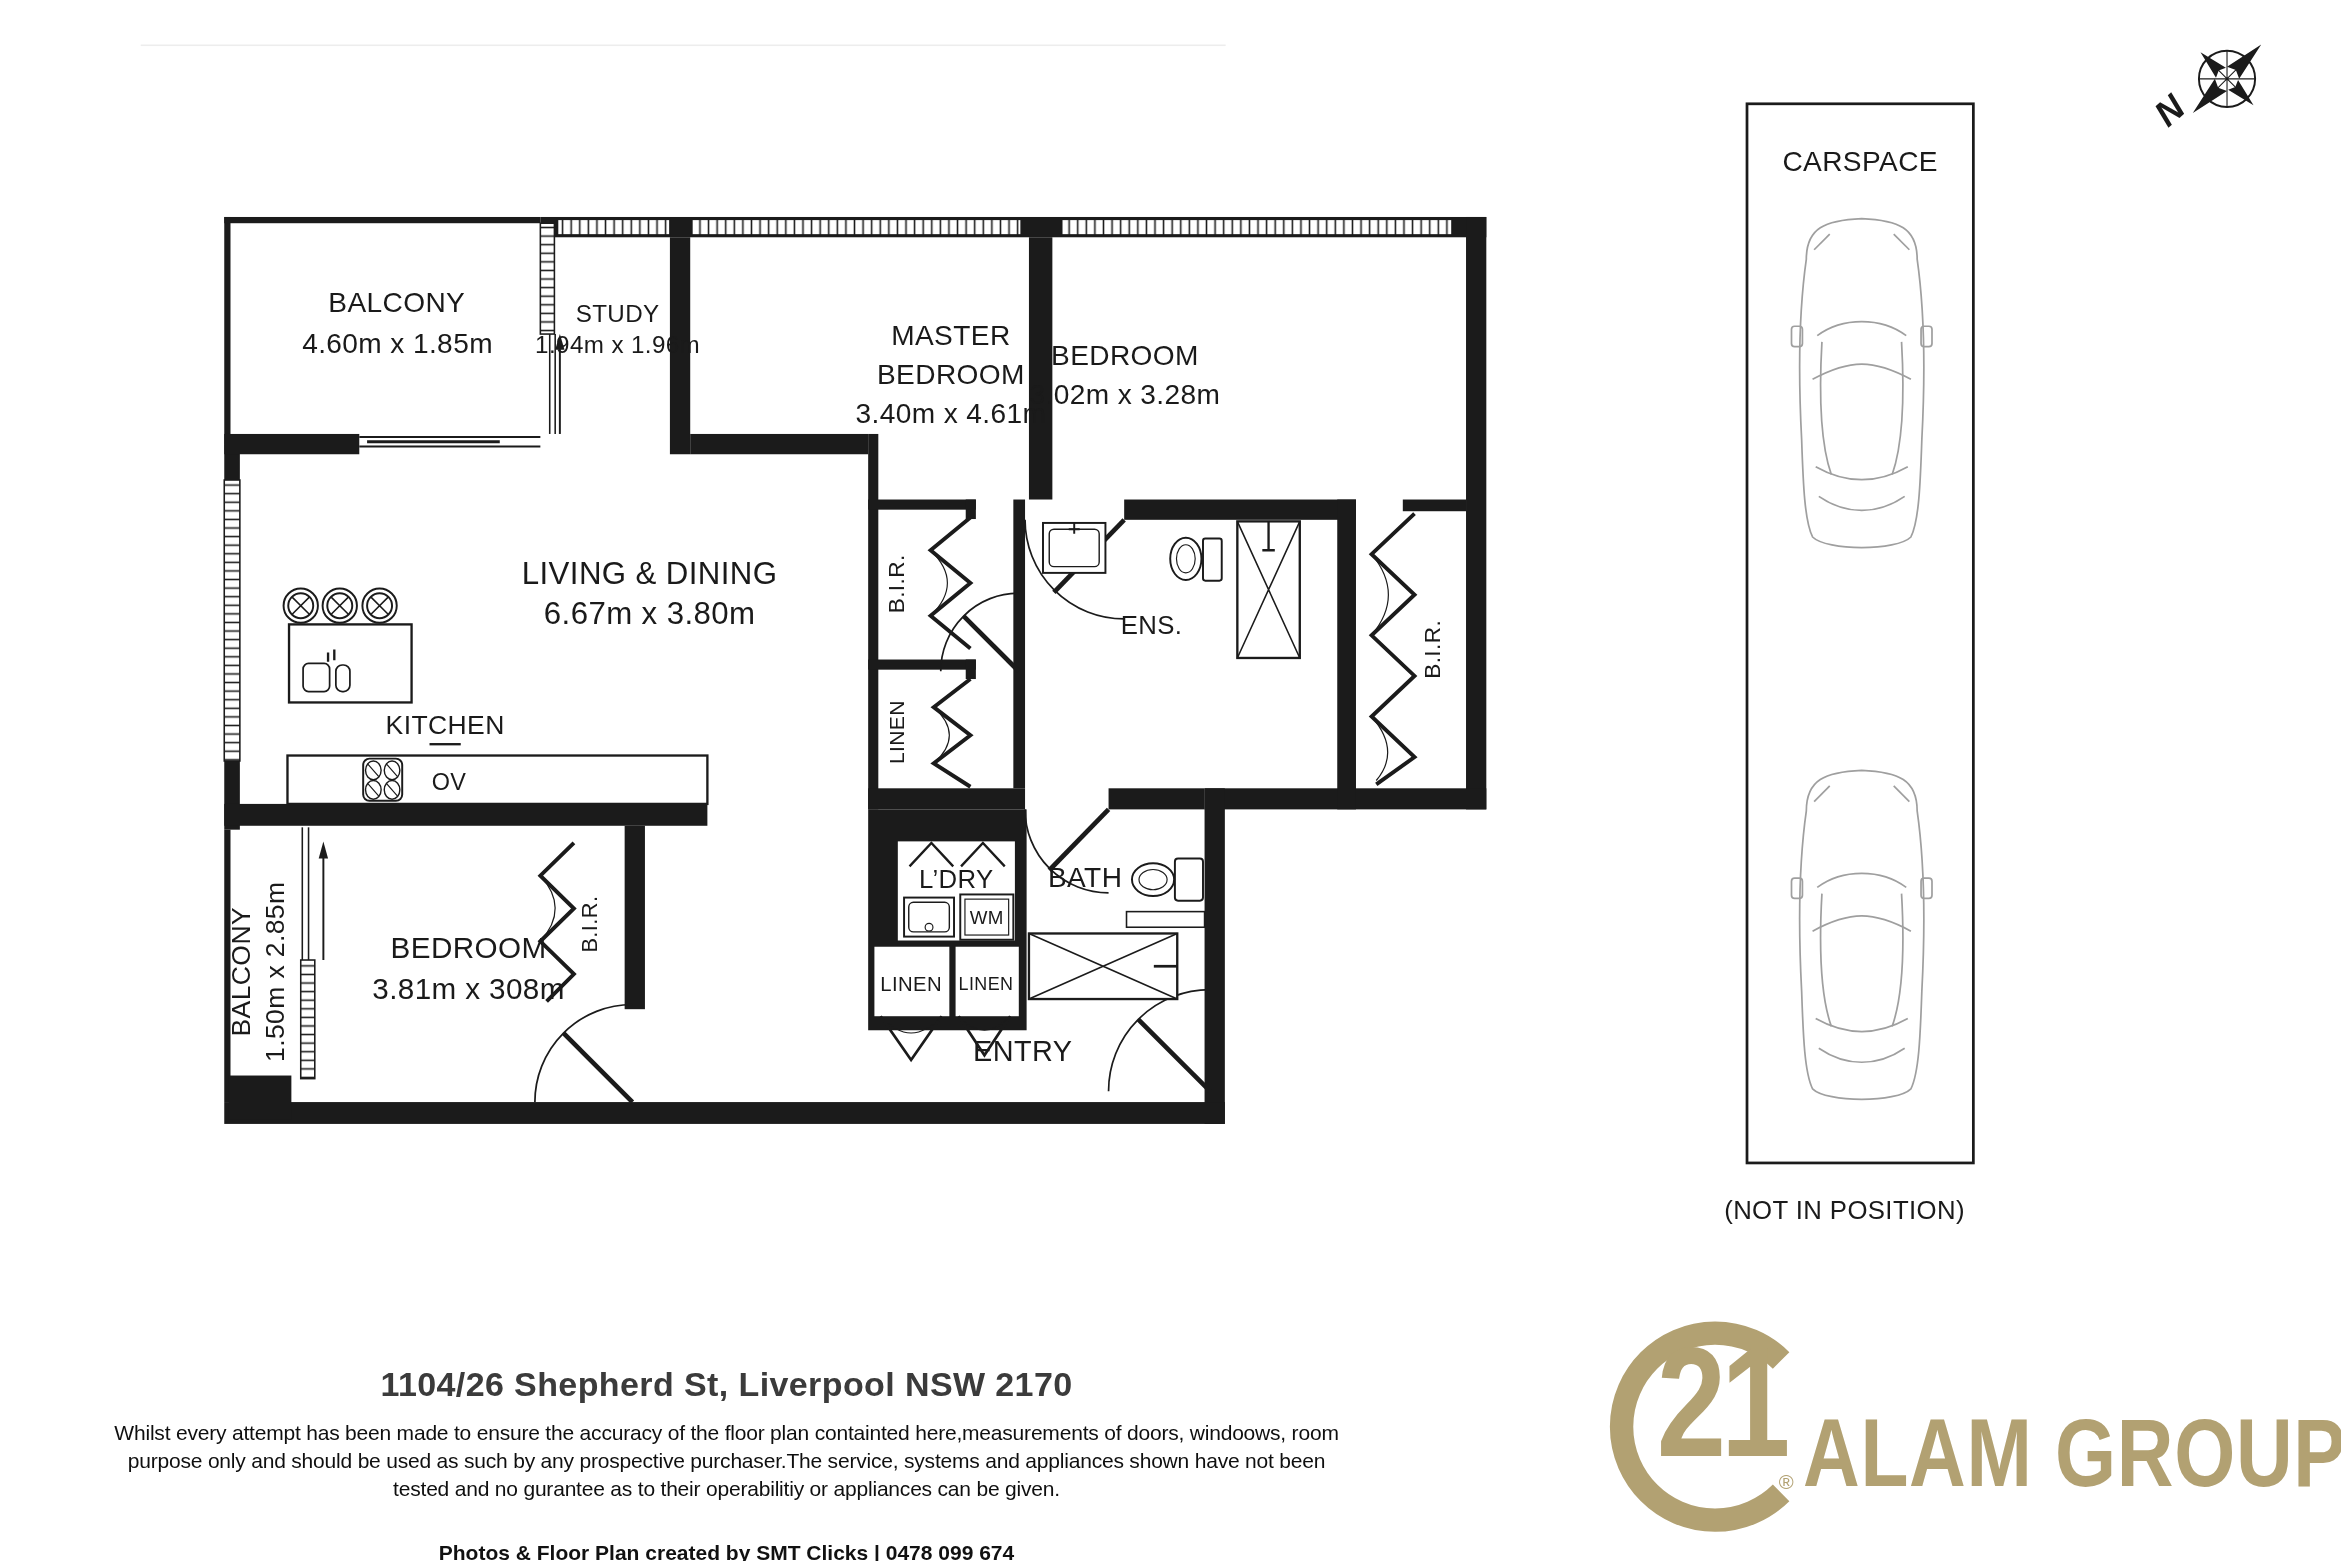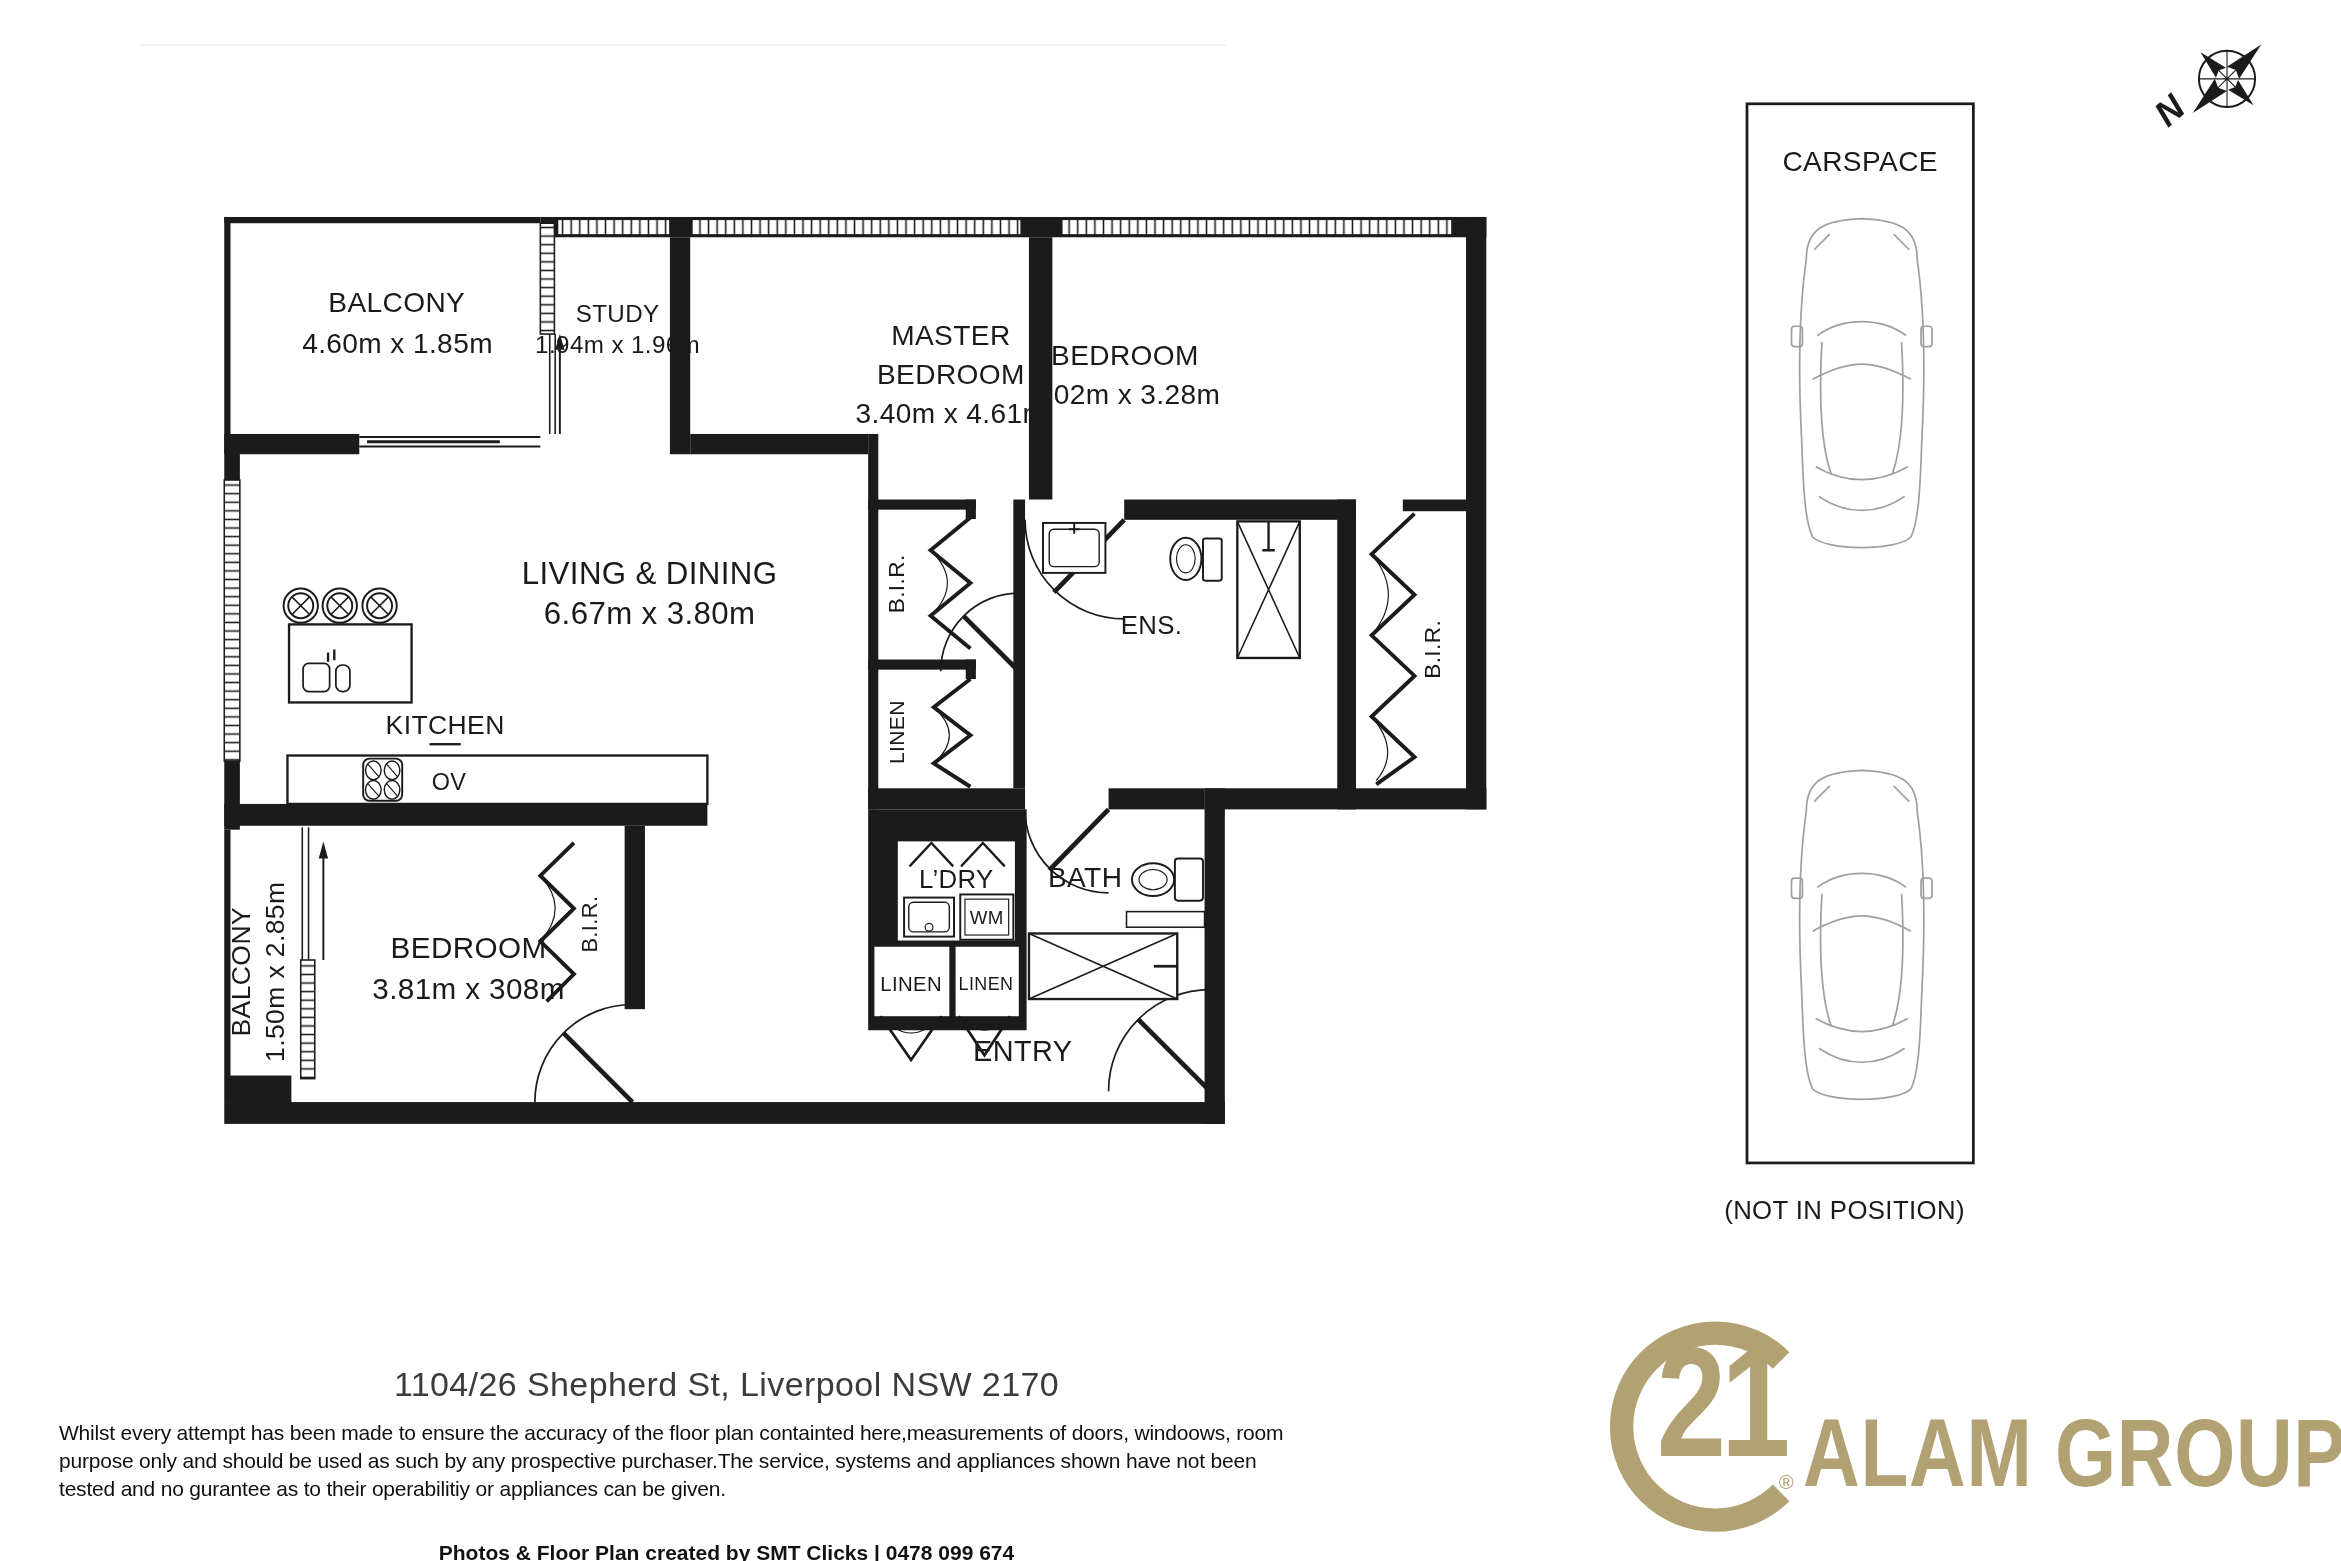--- a/index.html
+++ b/index.html
@@ -5,22 +5,22 @@
 <style>
   html,body{margin:0;padding:0;background:#ffffff;}
   .page{position:relative;width:2342px;height:1561px;background:#fff;overflow:hidden;
         font-family:"Liberation Sans",sans-serif;}
   .plan-svg{position:absolute;left:0;top:0;}
   .lbl{fill:#1a1a1a;font-family:"Liberation Sans",sans-serif;letter-spacing:0.5px;}
   .wall{fill:#1b1b1b;}
   .thin{stroke:#1b1b1b;fill:none;}
   .fixture{stroke:#1b1b1b;fill:#fff;}
   .address{position:absolute;left:180px;top:1365px;width:1093px;text-align:center;
-           font-size:34px;font-weight:normal;color:#3b3b3b;letter-spacing:0.4px;}
-  .disclaimer{position:absolute;left:59px;top:1419px;width:1335px;text-align:left;
+           font-size:34px;font-weight:bold;color:#3b3b3b;letter-spacing:0.4px;}
+  .disclaimer{position:absolute;left:59px;top:1419px;width:1335px;text-align:center;
               font-size:21px;line-height:28px;color:#0f0f0f;letter-spacing:-0.2px;}
   .credit{position:absolute;left:180px;top:1541px;width:1093px;text-align:center;
           font-size:21px;font-weight:bold;color:#111;}
   .logo{position:absolute;left:1594px;top:1316px;width:734px;height:234px;}
   .groupname{position:absolute;left:209px;top:81px;font-size:97px;font-weight:bold;
              white-space:nowrap;transform:scaleX(0.81);transform-origin:left top;letter-spacing:0.8px;}
 </style>
 </head>
 <body>
 

